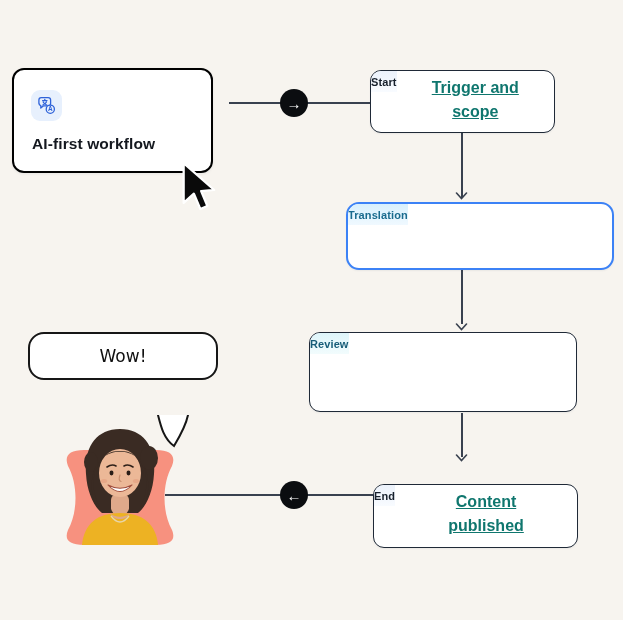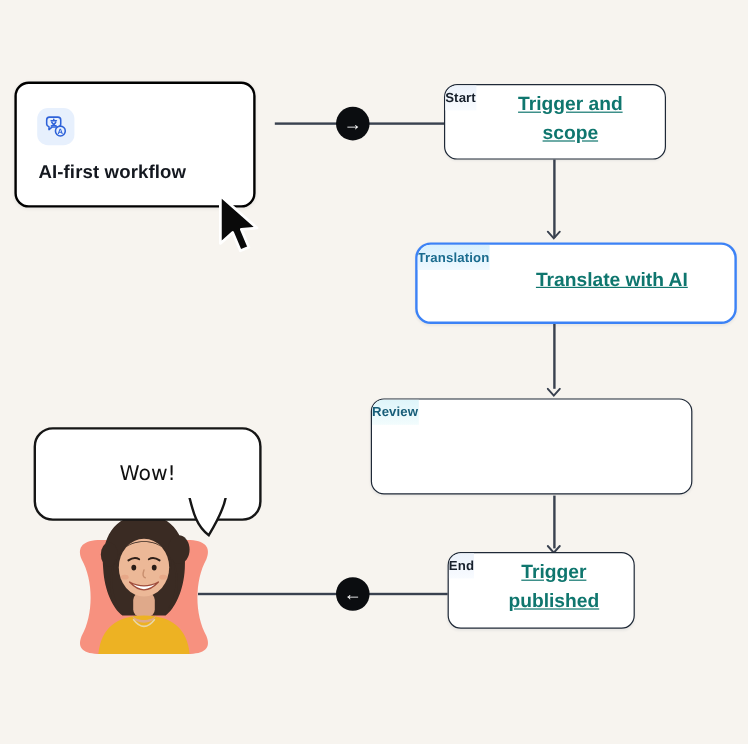--- a/index.html
+++ b/index.html
@@ -41,21 +41,21 @@
   .tag-gray { background:linear-gradient(180deg,#ecf2fb,#f8fbff); color:#17202c; }
   .tag-cyan-a { background:linear-gradient(180deg,#d8f0fd,#f0f9ff); color:#1a6b8e; }
   .tag-cyan-b { background:linear-gradient(180deg,#def5fa,#f2fcfd); color:#175d78; }
   .node-body {
     flex:1; display:flex; align-items:center; justify-content:center; text-align:center;
     font-size:16px; font-weight:600; color:#0f766e; line-height:1.5; padding:2px 22px 6px;text-decoration:underline;
   }
   #node-start   { left:370px; top:70px;  width:185px; height:63px; }
   #node-translation { left:326px; top:202px; width:268px; height:68px;margin-left:20px; }
   #node-review  { left:309px; top:332px; width:268px; height:80px; }
-  #node-end     { left:373px; top:460px; width:156px; height:64px; }
+  #node-end     { left:373px; top:484px; width:205px; height:64px; }
   
   .h-line, .v-line { position:absolute; background:#39414f; }
   .h-line { height:2px; }
   .v-line { width:1.6px; }
   #line-card-start { left:229px; top:102px; width:141px; }
   #line-end-person { left:165px; top:494px; width:208px; }
   #vline-1 { left:461px; top:133px; height:65px; }
   #vline-2 { left:461px; top:264px; height:60px; }
   #vline-3 { left:461px; top:413px; height:44px; }
   .arrowhead { position:absolute; width:13px; height:8px; }
@@ -66,21 +66,21 @@
     position:absolute; width:28px; height:28px; border-radius:50%;
     background:#0b0d10; color:#fff; display:flex; align-items:center; justify-content:center;
     font-size:15px; font-weight:700; line-height:1;
   }
   #dot-forward { left:280px; top:89px; }
   #dot-back    { left:280px; top:481px; }
   
   .cursor { position:absolute; left:181px; top:161px; }
   
   .bubble {
-    position:absolute; left:28px; top:356px; width:190px; height:78px;
+    position:absolute; left:28px; top:332px; width:190px; height:48px;
     background:#fff; border:2px solid #161616; border-radius:16px;
     display:flex; flex-direction:column; align-items:center; justify-content:center;
     font-family:"DejaVu Sans", sans-serif; font-size:17px; font-weight:500;
     color:#101010; line-height:1.45; z-index:4; text-align:center;
   }
   .bubble-tail { position:absolute; left:146px; top:415px; z-index:5; }
   
   .person { position:absolute; left:50px; top:424px; z-index:3; }
 </style>
 </head>
@@ -128,30 +128,29 @@
     <span>←</span>
   </div>
 
   <div class="node node-dark" id="node-start">
     <div class="node-tag tag-gray">Start</div>
     <div class="node-body">Trigger and scope</div>
   </div>
 
   <div class="node node-blue" id="node-translation">
     <div class="node-tag tag-cyan-a">Translation</div>
-    <div class="node-body">Translate with AI</div>
   </div>
 
   <div class="node node-dark" id="node-review">
     <div class="node-tag tag-cyan-b">Review</div>
   </div>
 
   <div class="node node-dark" id="node-end">
     <div class="node-tag tag-gray">End</div>
-    <div class="node-body">Trigger published</div>
+    <div class="node-body">Content published</div>
   </div>
 
   <div class="bubble">
     <span>Wow!</span>
   </div>
   <svg class="bubble-tail" width="50" height="36" viewBox="0 0 50 36">
     <path d="M12,0 C15,12 18,24 28,31 C34,21 40,10 42,0" fill="#ffffff" stroke="#161616" stroke-width="2" stroke-linecap="round"></path>
   </svg>
 
   <svg class="person" width="140" height="125" viewBox="0 0 140 125">

